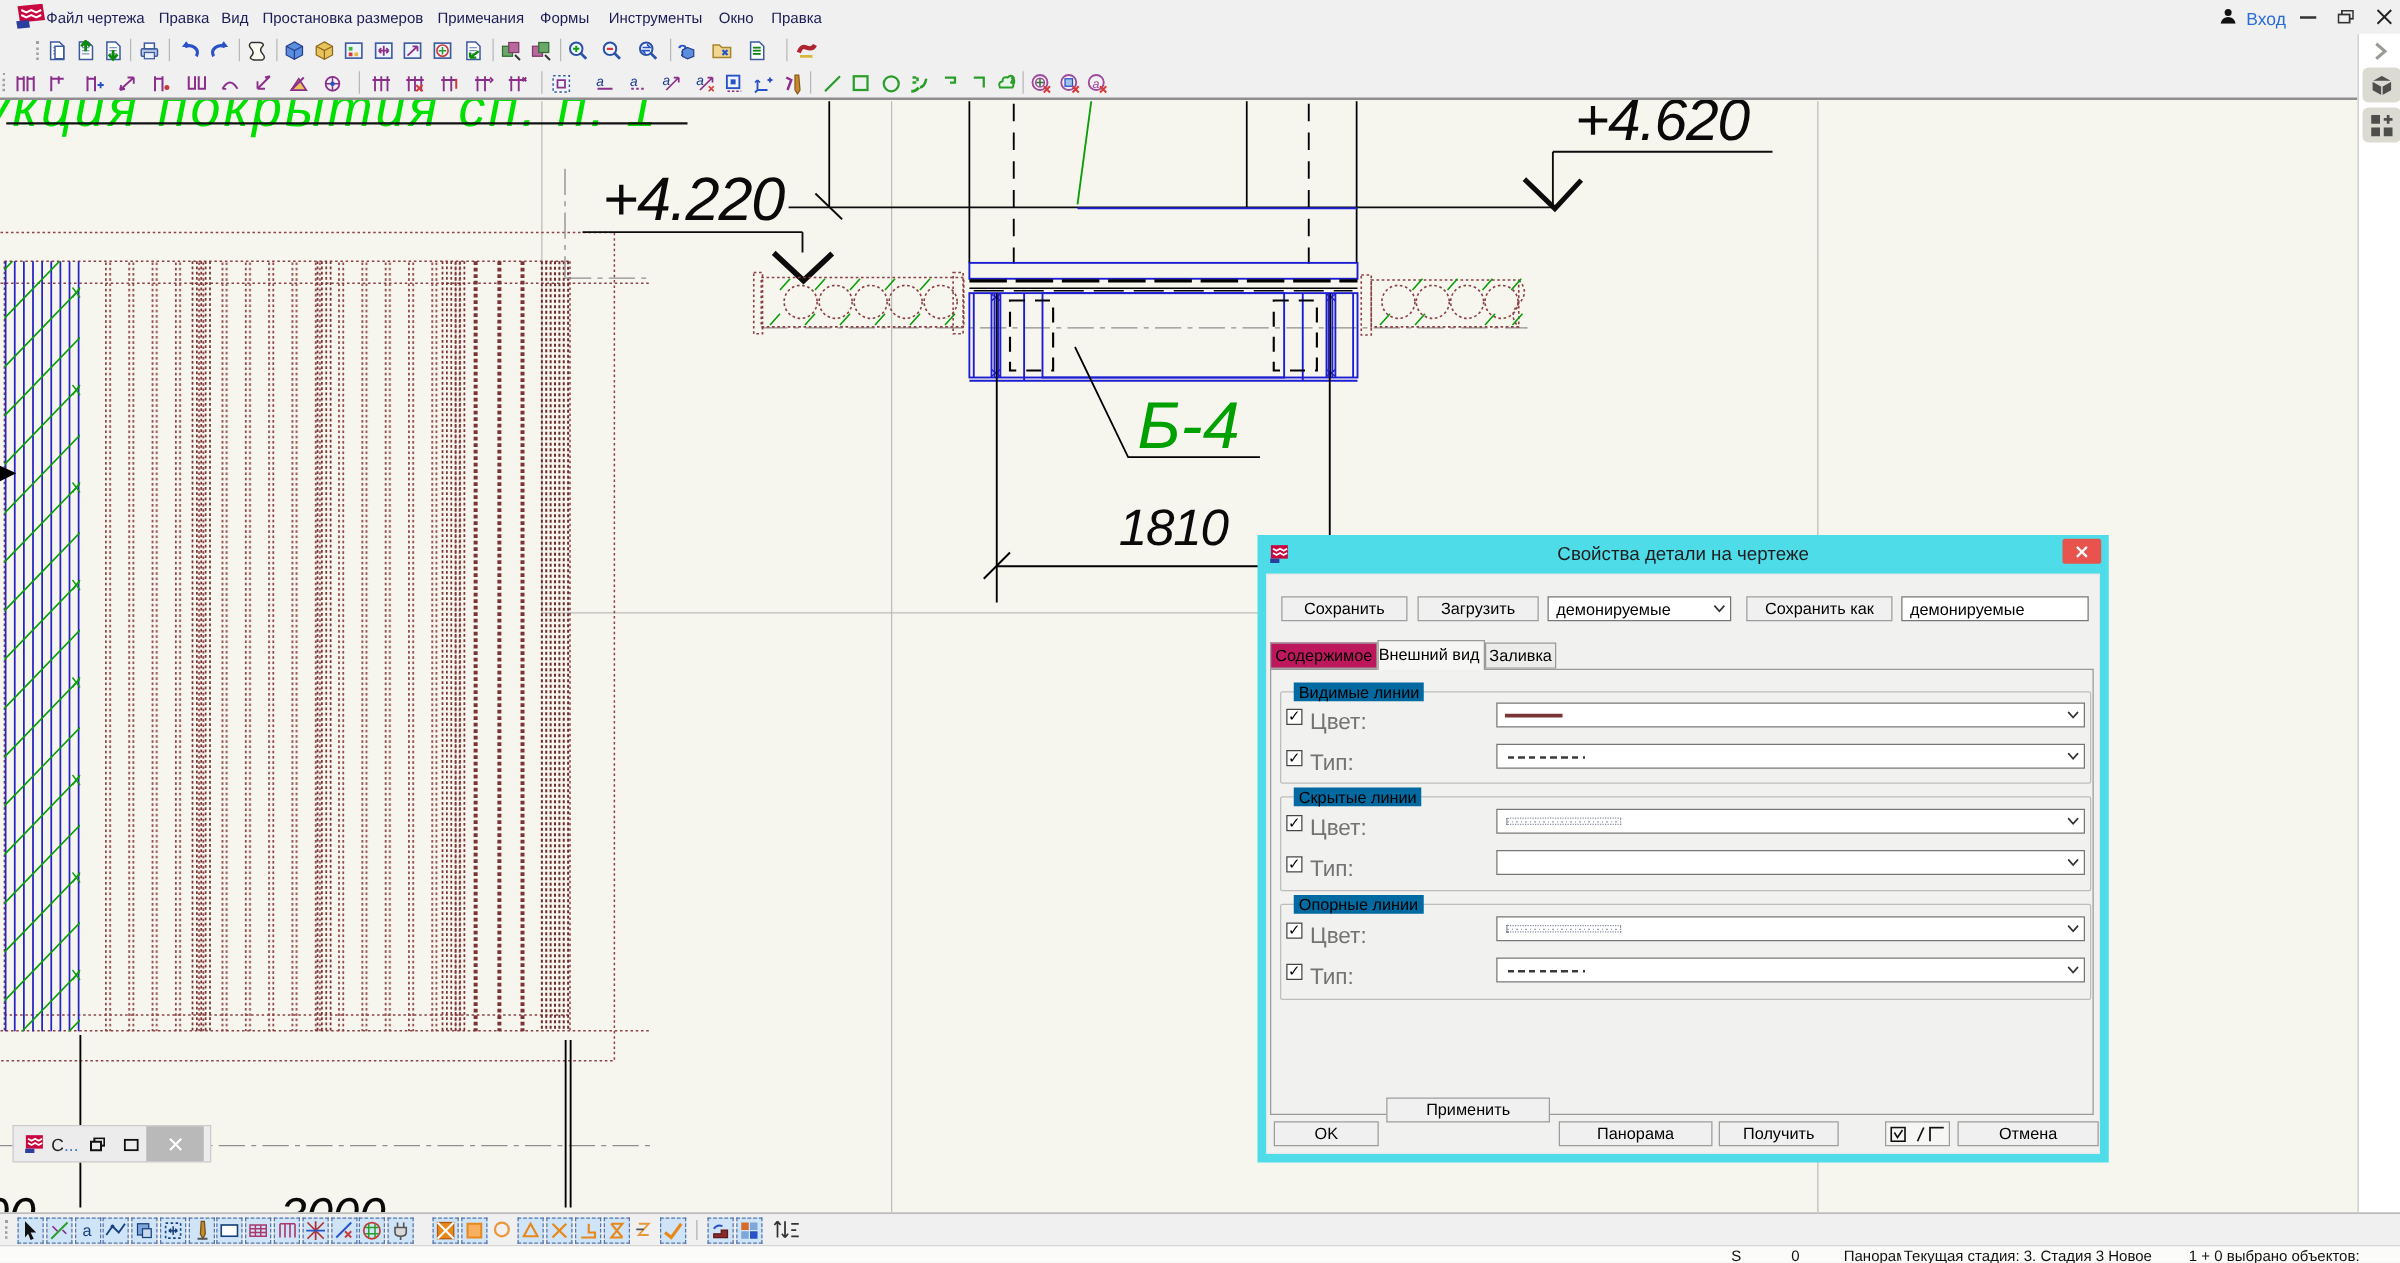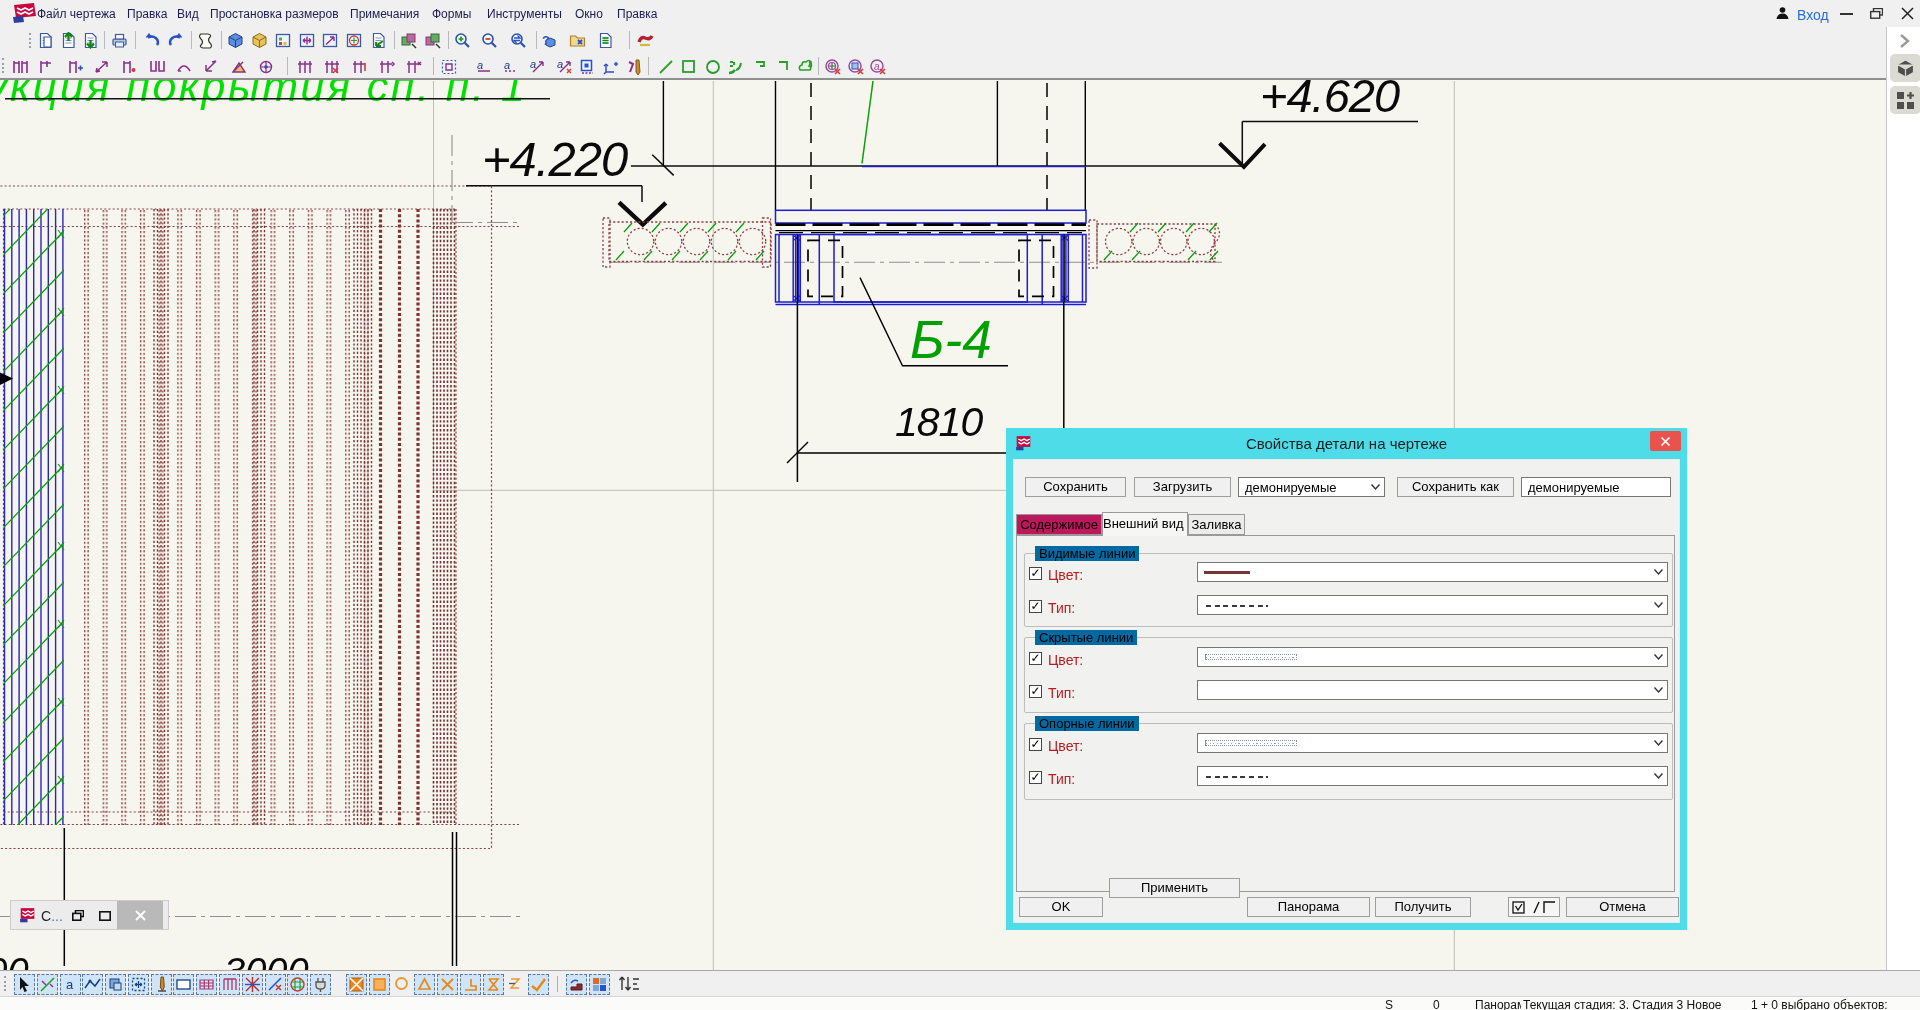--- a/index.html
+++ b/index.html
@@ -16,21 +16,21 @@
 .bicon{position:absolute;top:3px;width:21px;height:21px}
 .bA{background:#cfe4f6;border:1px dashed #5577aa}
 #statusbar{position:absolute;left:0;top:996px;width:1920px;height:14px;background:#fbfbfa;border-top:1px solid #d5d5d5}
 #statusbar span{position:absolute;top:1px;font-size:12px;color:#111}
 #dialog{position:absolute;left:1006px;top:428px;width:681px;height:502px;background:#4edce9}
 #dlgcontent{position:absolute;left:7px;top:31px;width:667px;height:464px;background:#f1f1f0;border:1px solid #e8e8e8}
 .btn{position:absolute;height:20px;background:#f0f0f0;border:1px solid #9d9d9d;font-size:13px;color:#000;text-align:center;line-height:18px}
 .combo{position:absolute;height:20px;background:#fff;border:1px solid #767676;font-size:13px}
 .combo .chev{position:absolute;right:4px;top:6px;width:9px;height:7px}
 .cb{position:absolute;width:13px;height:13px;background:#fff;border:1px solid #454545;font-size:12px;line-height:11px;text-align:center;color:#000}
-.lbl{position:absolute;font-size:14px;color:#b91c1c}
+.lbl{position:absolute;font-size:18px;color:#737373}
 .grp{position:absolute;left:10px;width:649px;border:1px solid #bdbdbd;border-radius:2px}
 .grp .glbl{position:absolute;left:10px;top:-8px;background:#0369a1;padding:0 4px;font-size:13px}
 #miniwin{position:absolute;left:10px;top:900px;width:159px;height:30px;background:#ececec;border:1px solid #cccccc}
 </style></head><body>
 <div id="menubar">
 <svg class="abs" style="left:10px;top:3px" width="30" height="21" viewBox="0 0 30 21">
       <path d="M4 2 L24 0 L26 13 L6 15 Z" fill="#c9083f"></path>
       <path d="M7 5 l4 2 4-2 4 2 4-2 M7 9 l4 2 4-2 4 2 4-2" stroke="#fff" stroke-width="1.6" fill="none"></path>
       <path d="M3 14 L13 13 L14 19 L4 20 Z" fill="#2b3f9e"></path>
     </svg>

